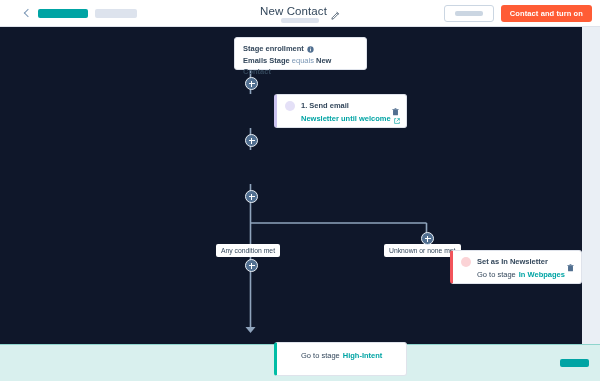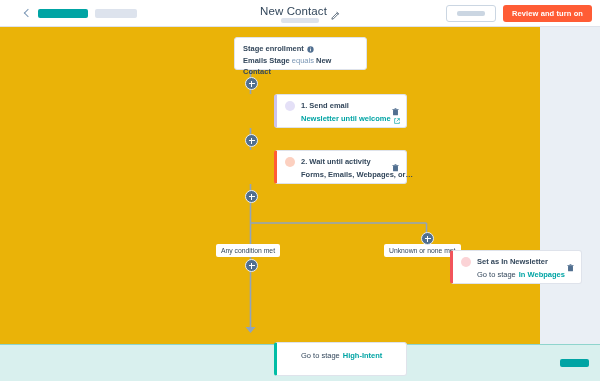--- a/index.html
+++ b/index.html
@@ -90,22 +90,22 @@
     font-size: 7.5px; font-weight: 600;
     display: flex; align-items: center; justify-content: center;
     padding: 0 9px;
     letter-spacing: .1px;
     white-space: nowrap;
   }
 
   
   .canvas {
     position: absolute; left: 0; top: 27px;
-    width: 540px; height: 354px;
-    background: #eab308;
+    width: 582px; height: 354px;
+    background: #0f172a;
   }
   .svg-layer {
     position: absolute; left: 0; top: 0;
     width: 600px; height: 354px;
   }
 
   
   .stage-band {
     position: absolute; left: 0; top: 317px;
     width: 600px; height: 37px;
@@ -234,21 +234,21 @@
           </svg>
         </span>
       </div>
       <div class="title-sub-pill"></div>
     </div>
 
     <div class="topbar-right">
       <div class="btn-ghost">
         <span class="btn-ghost-inner"></span>
       </div>
-      <div class="btn-primary">Review and turn on</div>
+      <div class="btn-primary">Contact and turn on</div>
     </div>
   </div>
 
   <div class="canvas">
 
     <svg class="svg-layer" viewBox="0 0 600 354" xmlns="http://www.w3.org/2000/svg">
       <g stroke="#8fa4bd" stroke-width="1.6" fill="none">
 
         <path d="M250.5 43 L250.5 67"></path>
 
@@ -312,36 +312,20 @@
         <span class="link-out-icon">
           <svg viewBox="0 0 10 10" width="6" height="6" xmlns="http://www.w3.org/2000/svg">
             <path d="M3.6 1 H1 V9 H9 V6.4" fill="none" stroke="#00a4a4" stroke-width="1.1"></path>
             <path d="M5.6 1 H9 V4.4" fill="none" stroke="#00a4a4" stroke-width="1.1"></path>
             <path d="M4.4 5.6 L9 1" fill="none" stroke="#00a4a4" stroke-width="1.1"></path>
           </svg>
         </span>
       </div>
     </div>
 
-    <div class="card card-wait accent action-card">
-      <div class="ac-row1">
-        <span class="dot dot-orange"></span>
-        <span class="ac-title">2. Wait until activity</span>
-        <span class="trash-icon">
-          <svg viewBox="0 0 10 12" width="7" height="8" xmlns="http://www.w3.org/2000/svg">
-            <rect x="1.3" y="2.8" width="7.4" height="8.2" rx="0.8" fill="#516f90"></rect>
-            <rect x="0.2" y="1.4" width="9.6" height="1.3" rx="0.6" fill="#516f90"></rect>
-            <rect x="3.4" y="0.2" width="3.2" height="1.3" rx="0.6" fill="#516f90"></rect>
-          </svg>
-        </span>
-      </div>
-      <div class="ac-row2">
-        <span>Forms, Emails, Webpages, or…</span>
-      </div>
-    </div>
 
     <div class="branch-label branch-left">Any condition met</div>
     <div class="branch-label branch-right">Unknown or none met</div>
 
     <div class="card card-nurt accent action-card">
       <div class="ac-row1">
         <span class="dot dot-pink"></span>
         <span class="ac-title">Set as In Newsletter</span>
         <span class="trash-icon">
           <svg viewBox="0 0 10 12" width="7" height="8" xmlns="http://www.w3.org/2000/svg">

